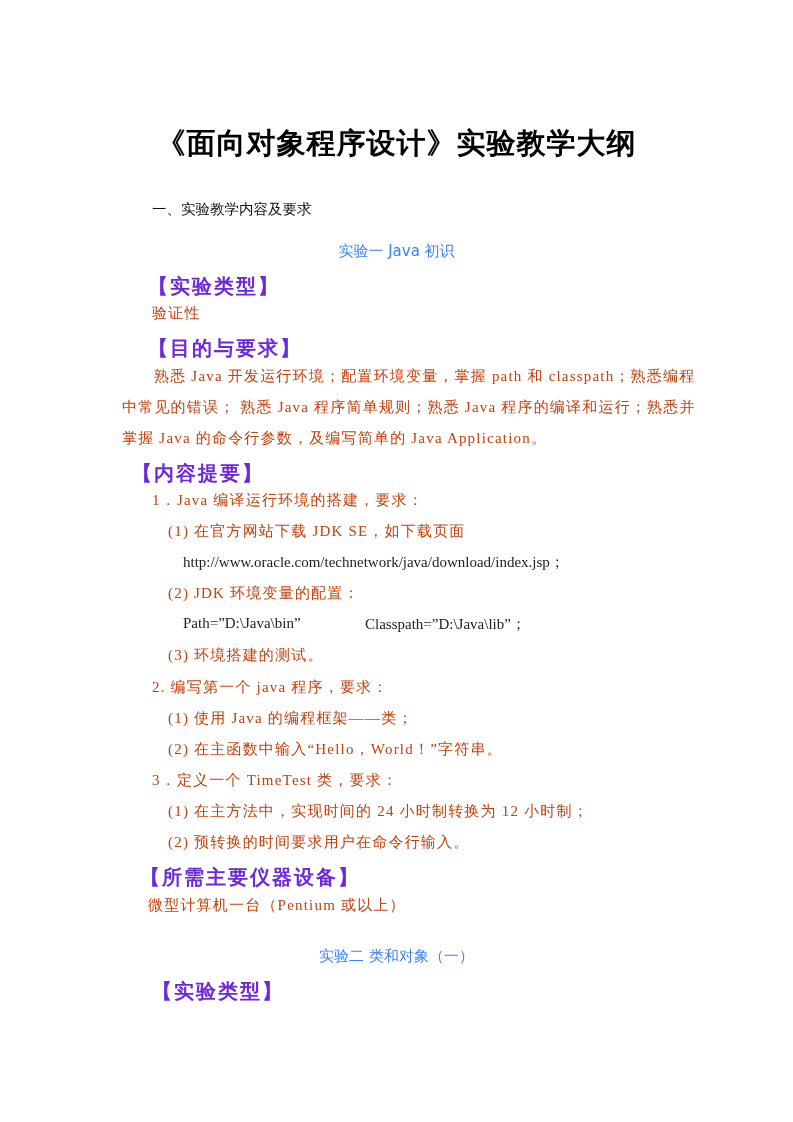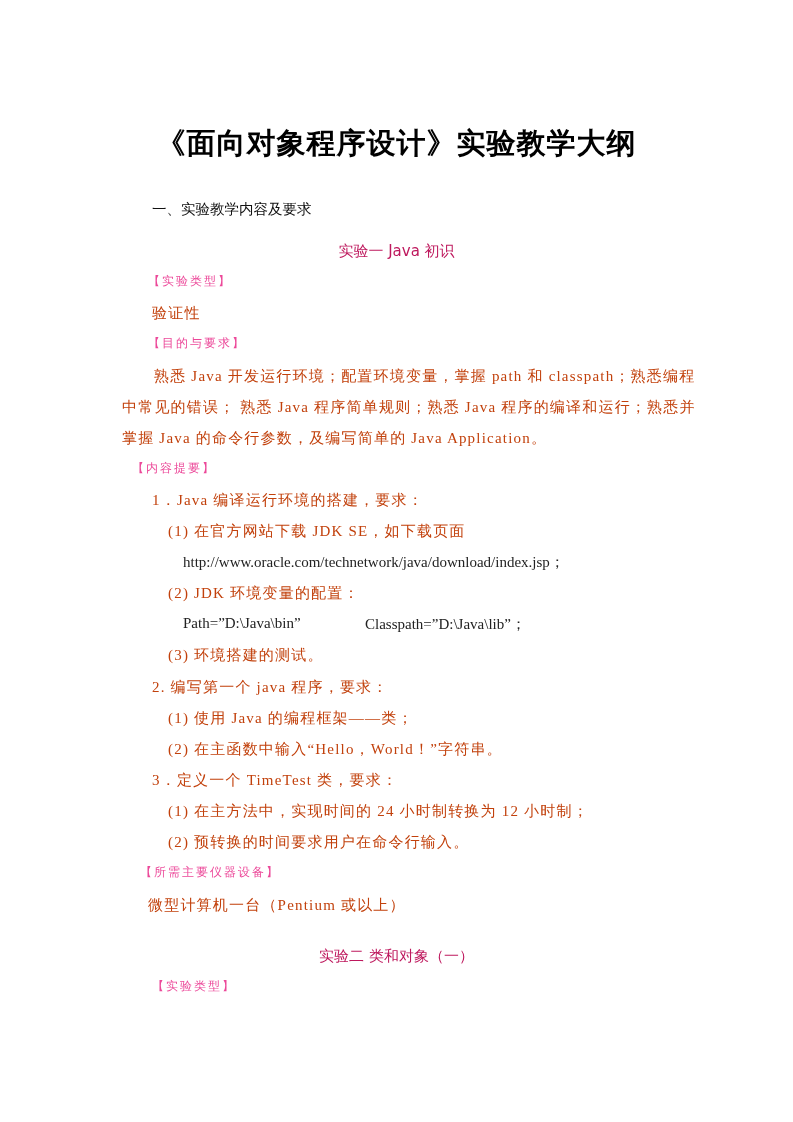--- a/index.html
+++ b/index.html
@@ -3,22 +3,22 @@
 <meta charset="utf-8">
 <style>
   html, body { margin:0; padding:0; background:#ffffff; }
   body { width:793px; height:1122px; position:relative; overflow:hidden; color:#111; }
   .page { position:absolute; left:0; top:0; width:793px; height:1122px; background:#fff;padding-left:6px; }
   .abs { position:absolute; white-space:nowrap; }
   .serif { font-family:"Liberation Serif","DejaVu Serif",serif; }
   .sans { font-family:"DejaVu Sans","Liberation Sans",sans-serif; }
   .title { left:0; width:793px; top:124px; text-align:center; font-size:29px; font-weight:bold; letter-spacing:1px; color:#000; }
   .sec { font-size:14.5px; color:#111; }
-  .exp-title { font-size:15px; color:#be185d; }
-  .hdr { font-size:12px; font-weight:normal; color:#ec4899; letter-spacing:2px; }
+  .exp-title { font-size:15px; color:#3b82f6; }
+  .hdr { font-size:20px; font-weight:bold; color:#6d28d9; letter-spacing:2px; }
   .body { font-size:15px; color:#c2410c; letter-spacing:1.2px; }
   .url { font-size:15px; color:#222; }
 </style>
 </head>
 <body>
 
 <div class="page">
 
   <div class="abs title sans">《面向对象程序设计》实验教学大纲</div>
 

